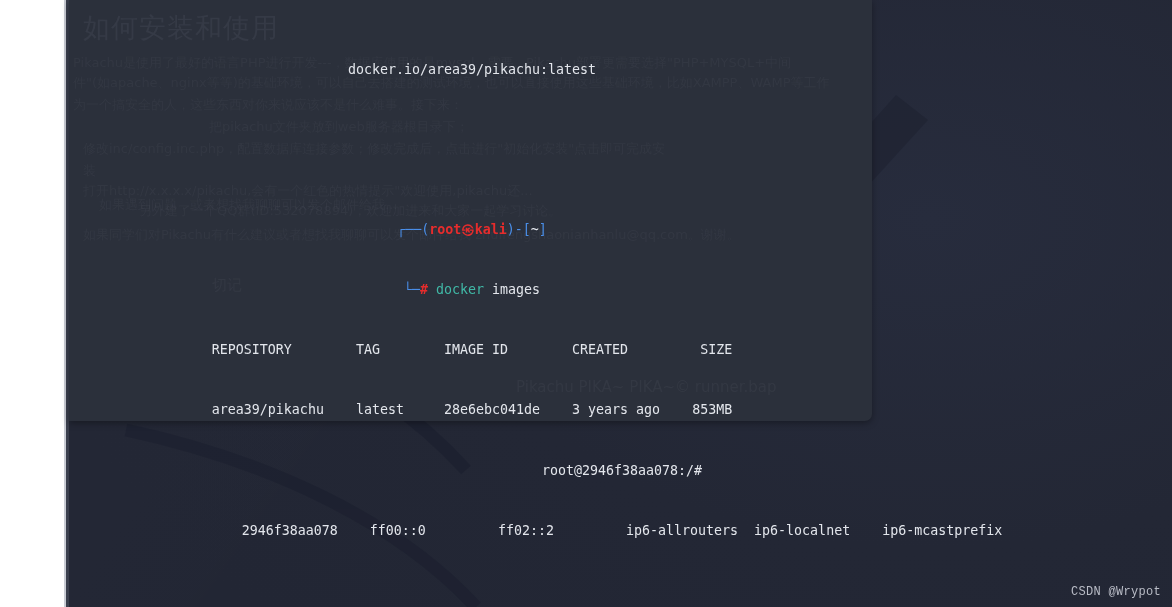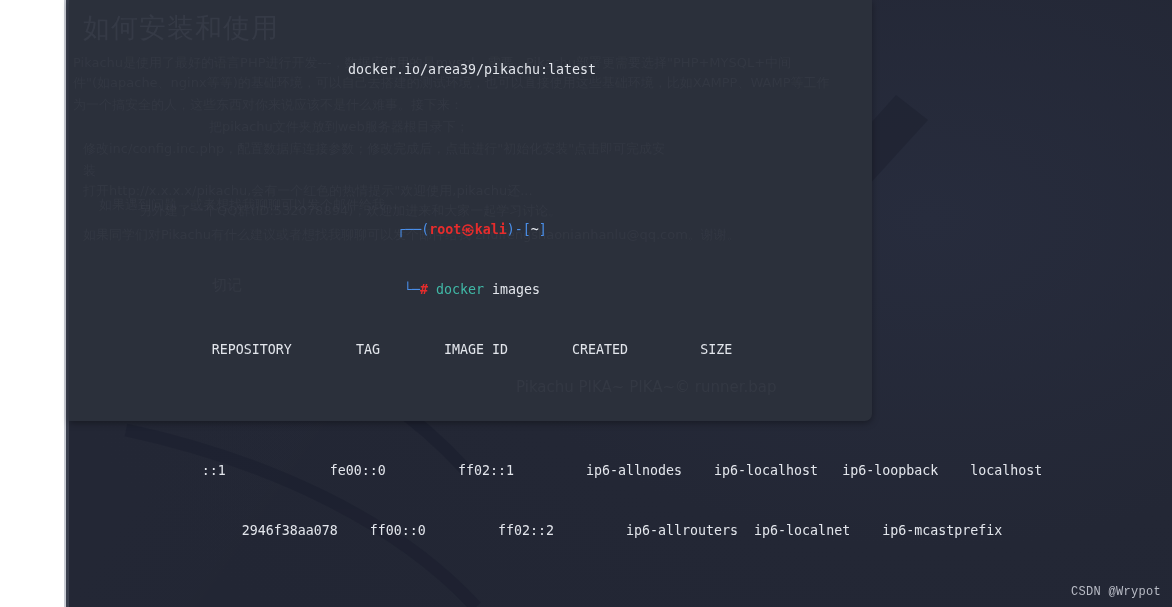--- a/index.html
+++ b/index.html
@@ -169,20 +169,21 @@
 
       <div class="screen">
 
         <div class="line"><span class="c-white">docker.io/area39/pikachu:latest</span></div>
         <div class="line"> </div>
 
         
         <div class="line"><span class="c-blue">┌──</span><span class="c-blue">(</span><span class="c-red">root㉿kali</span><span class="c-blue">)-[</span><span class="c-white">~</span><span class="c-blue">]</span></div>
         <div class="line"><span class="c-blue">└─</span><span class="c-redhash">#</span><span class="c-white"> </span><span class="c-teal">docker</span><span class="c-white"> images</span></div>
         <div class="line"><span class="c-white">REPOSITORY        TAG        IMAGE ID        CREATED         SIZE</span></div>
+        <div class="line"><span class="c-white">area39/pikachu    latest     28e6ebc041de    3 years ago    853MB</span></div>
         
 
         
         
         
         
         
 
         
         
@@ -208,20 +209,20 @@
 
         
         
 
       </div>
     </div>
 
   </div>
 
   <div class="overflow">
-    <div class="line"><span class="c-white">::1             fe00::0         ff02::1         ip6-allnodes    ip6-localhost   ip6-loopback    localhost</span></div>
+    <div class="line"><span class="c-white">root@2946f38aa078:/#</span></div>
     <div class="line"><span class="c-white">2946f38aa078    ff00::0         ff02::2         ip6-allrouters  ip6-localnet    ip6-mcastprefix</span></div>
     
   </div>
 
   <div class="csdn">CSDN @Wrypot</div>
 
 </div>
 
 </body></html>

